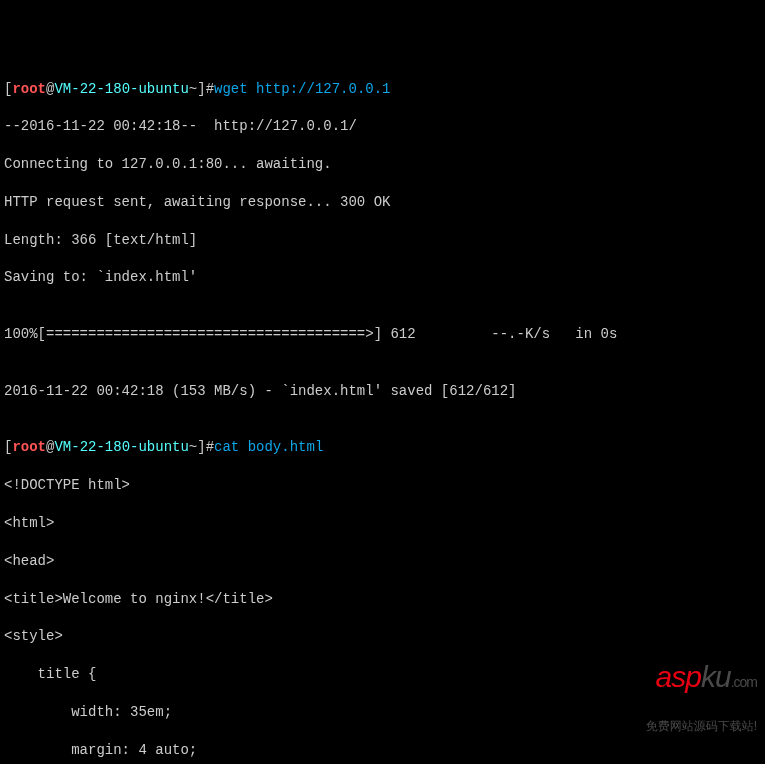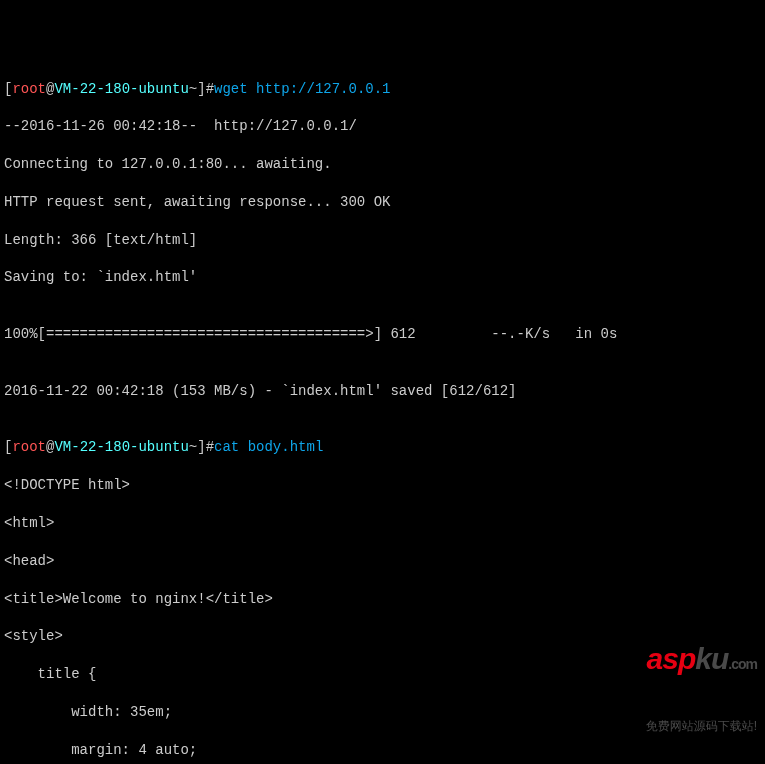--- a/index.html
+++ b/index.html
@@ -14,56 +14,56 @@
       font-size: 14px;
       line-height: 1.35;
       padding: 4px;
       width: 765px;
       height: 764px;
       white-space: pre;
       position: relative;
       overflow: hidden;
     }
     .prompt-open { color: #cccccc; }
-    .user { color: #ff5555; }
+    .user { color: #ff5555; font-weight: bold; }
     .at { color: #cccccc; }
     .host { color: #55ffff; }
     .prompt-close { color: #cccccc; }
     .cmd { color: #0ea5e9; }
     .watermark {
       position: absolute;
       right: 8px;
       bottom: 18px;
       font-family: Arial, sans-serif;
       text-align: right;
       line-height: 1;
     }
     .watermark .brand {
       font-size: 30px;
-      font-weight: bold;
+      font-weight: normal;
       font-style: italic;
       letter-spacing: -1px;
     }
     .watermark .brand .red { color: #e60012; }
     .watermark .brand .bl { color: #4a4a4a; }
     .watermark .brand .com { font-size: 14px; font-style: normal; color: #4a4a4a; vertical-align: baseline; }
     .watermark .tagline {
       font-size: 12px;
       color: #4a4a4a;
-      margin-top: 18px;
+      margin-top: 0;
     }
     .line { display: block; }
   </style>
 </head>
 <body>
 
 
 
 <span class="line"><span class="prompt-open">[</span><span class="user">root</span><span class="at">@</span><span class="host">VM-22-180-ubuntu</span><span class="prompt-open">~</span><span class="prompt-close">]#</span><span class="cmd">wget http://127.0.0.1</span></span>
-<span class="line">--2016-11-26 00:42:18--  http://127.0.0.1/</span>
+<span class="line">--2016-11-22 00:42:18--  http://127.0.0.1/</span>
 <span class="line">Connecting to 127.0.0.1:80... awaiting.</span>
 <span class="line">HTTP request sent, awaiting response... 300 OK</span>
 <span class="line">Length: 366 [text/html]</span>
 <span class="line">Saving to: `index.html'</span>
 <span class="line"></span>
 <span class="line">100%[======================================&gt;] 612         --.-K/s   in 0s</span>
 <span class="line"></span>
 <span class="line">2016-11-22 00:42:18 (153 MB/s) - `index.html' saved [612/612]</span>
 <span class="line"></span>
 <span class="line"><span class="prompt-open">[</span><span class="user">root</span><span class="at">@</span><span class="host">VM-22-180-ubuntu</span><span class="prompt-open">~</span><span class="prompt-close">]#</span><span class="cmd">cat body.html</span></span>

